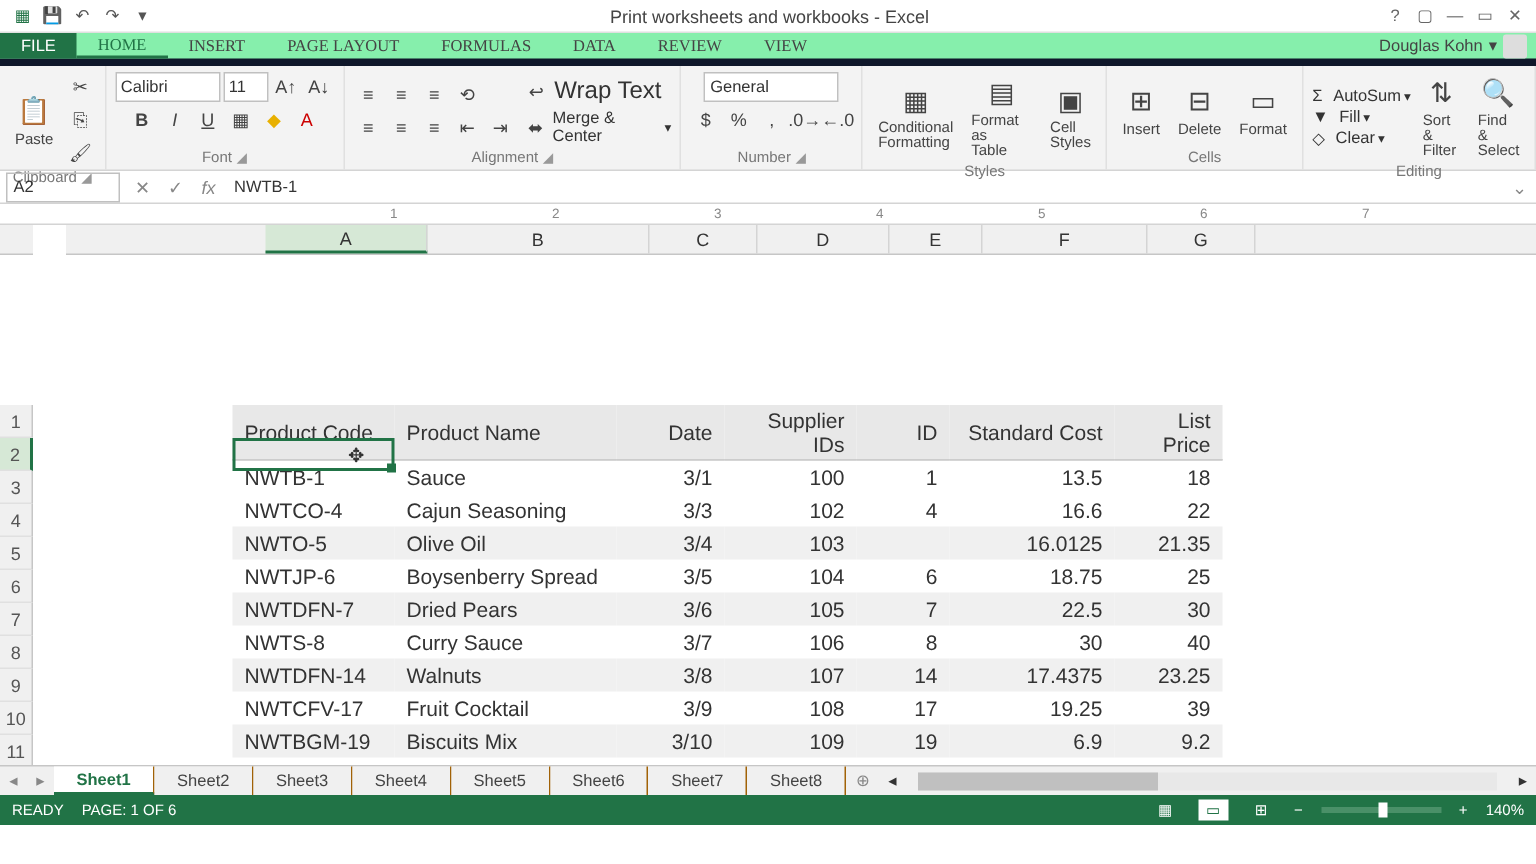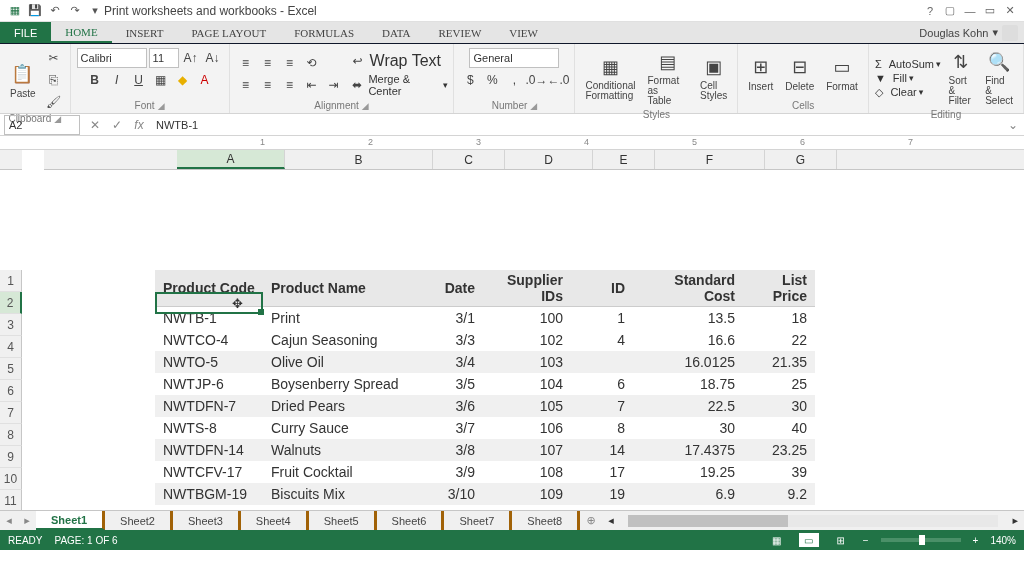--- a/index.html
+++ b/index.html
@@ -2,26 +2,26 @@
 <html><head>
 <meta charset="utf-8">
 <style>
 * { margin: 0; padding: 0; box-sizing: border-box; font-family: "Segoe UI", Tahoma, sans-serif; }
 body { width: 1024px; height: 576px; background: #fff; overflow: hidden; font-size: 12px; color: #333; position: relative; }
 
 
 .titlebar { height: 22px; background: #fff; display: flex; align-items: center; border-bottom: 1px solid #e0e0e0; }
 .qat { display: flex; gap: 2px; padding-left: 6px; align-items: center; }
 .qat-btn { width: 18px; height: 18px; display: flex; align-items: center; justify-content: center; font-size: 11px; color: #555; }
-.titletext { flex: 1; font-size: 12px; color: #444; }
+.titletext { flex: 1; text-align: center; font-size: 12px; color: #444; }
 .winctrls { display: flex; gap: 4px; padding-right: 6px; align-items: center; }
 .winbtn { width: 16px; height: 16px; display: flex; align-items: center; justify-content: center; font-size: 11px; color: #666; }
 
 
-.tabs { height: 22px; background: #e5e5e5; display: flex; align-items: stretch; border-bottom: 1px solid #0f172a; justify-content: flex-end; }
+.tabs { height: 22px; background: #86efac; display: flex; align-items: stretch; border-bottom: 5px solid #0f172a; justify-content: flex-end; }
 .filetab { background: #217346; color: #fff; padding: 0 14px; display: flex; align-items: center; font-size: 11px; }
 .tab { padding: 0 14px; display: flex; align-items: center; font-size: 11px; color: #444; text-transform: uppercase; font-family: Liberation Serif, serif; }
 .tab.active { border-bottom: 2px solid #217346; color: #217346; }
 .tabright { margin-left: auto; display: flex; align-items: center; padding-right: 6px; font-size: 11px; color: #444; gap: 4px; }
 .avatar { width: 16px; height: 16px; background: #ddd; border-radius: 2px; }
 
 
 .ribbon { height: 70px; background: #f3f3f3; display: flex; border-bottom: 1px solid #d4d4d4; }
 .group { border-right: 1px solid #e0e0e0; padding: 4px 6px 2px; display: flex; flex-direction: column; }
 .group-body { flex: 1; display: flex; align-items: center; gap: 4px; }
@@ -51,40 +51,40 @@
 .ch.sel { background: #d6e8d6; border-bottom: 2px solid #217346; }
 
 
 .gridwrap { position: relative; height: 340px; overflow: hidden; }
 .overlay { position: absolute; left: 130px; top: 60px; font-size: 26px; color: #222; font-family: Calibri, sans-serif; z-index: 5; }
 .rowhdrs { position: absolute; left: 0; top: 100px; width: 22px; }
 .rh { height: 22px; border-bottom: 1px solid #e0e0e0; border-right: 1px solid #c6c6c6; background: #f0f0f0; display: flex; align-items: center; justify-content: center; font-size: 12px; color: #555; }
 .rh.sel { background: #d6e8d6; border-right: 2px solid #217346; }
 
 .table { position: absolute; left: 155px; top: 100px; font-family: Calibri, sans-serif; font-size: 14px; border-collapse: collapse; }
-.table th { text-align: left; font-weight: bold; padding: 2px 8px; background: #e8e8e8; height: 22px; border-bottom: 1px solid #ccc; }
+.table th { text-align: left; font-weight: normal; padding: 2px 8px; background: #e8e8e8; height: 22px; border-bottom: 1px solid #ccc; }
 .table th.r, .table td.r { text-align: right; }
 .table td { padding: 2px 8px; height: 22px; }
 .table tr.z td { background: #f0f0f0; }
 .table .cA { width: 108px; }
 .table .cB { width: 148px; }
 .table .cC { width: 72px; }
 .table .cD { width: 88px; }
 .table .cE { width: 62px; }
 .table .cF { width: 110px; }
 .table .cG { width: 72px; }
 
 .selcell { position: absolute; left: 155px; top: 122px; width: 108px; height: 22px; border: 2px solid #217346; pointer-events: none; z-index: 6; }
 .selhandle { position: absolute; right: -3px; bottom: -3px; width: 6px; height: 6px; background: #217346; }
 .cursor { position: absolute; left: 232px; top: 126px; font-size: 13px; z-index: 7; }
 
 
 .sheetbar { height: 20px; border-top: 1px solid #c6c6c6; display: flex; align-items: stretch; background: #f0f0f0; font-size: 11px; }
 .navbtn { width: 18px; display: flex; align-items: center; justify-content: center; color: #888; }
-.stab { padding: 0 15px; border-right: 3px solid #a16207; display: flex; align-items: center; background: #f0f0f0; color: #444; }
+.stab { padding: 0 15px; border-right: 1px solid #a16207; display: flex; align-items: center; background: #f0f0f0; color: #444; }
 .stab.active { background: #fff; border-bottom: 2px solid #217346; color: #217346; font-weight: bold; }
 .addsh { width: 22px; display: flex; align-items: center; justify-content: center; color: #888; }
 .hscroll { flex: 1; display: flex; align-items: center; padding: 0 6px; }
 .hstrack { flex: 1; height: 12px; background: #e8e8e8; position: relative; margin: 0 14px; }
 .hthumb { position: absolute; left: 0; width: 160px; height: 12px; background: #c0c0c0; }
 
 
 .status { height: 20px; background: #217346; color: #fff; display: flex; align-items: center; font-size: 10px; padding: 0 8px; gap: 12px; }
 .status .spacer { flex: 1; }
 .viewbtn { width: 20px; height: 14px; display: flex; align-items: center; justify-content: center; }
@@ -336,21 +336,21 @@
           <th class="cC r">Date</th>
           <th class="cD r">Supplier IDs</th>
           <th class="cE r">ID</th>
           <th class="cF r">Standard Cost</th>
           <th class="cG r">List Price</th>
         </tr>
       </thead>
     <tbody id="tbody">
         <tr>
           <td class="cA">NWTB-1</td>
-          <td class="cB">Print</td>
+          <td class="cB">Sauce</td>
           <td class="cC r">3/1</td>
           <td class="cD r">100</td>
           <td class="cE r">1</td>
           <td class="cF r">13.5</td>
           <td class="cG r">18</td>
         </tr>
         <tr>
           <td class="cA">NWTCO-4</td>
           <td class="cB">Cajun Seasoning</td>
           <td class="cC r">3/3</td>

